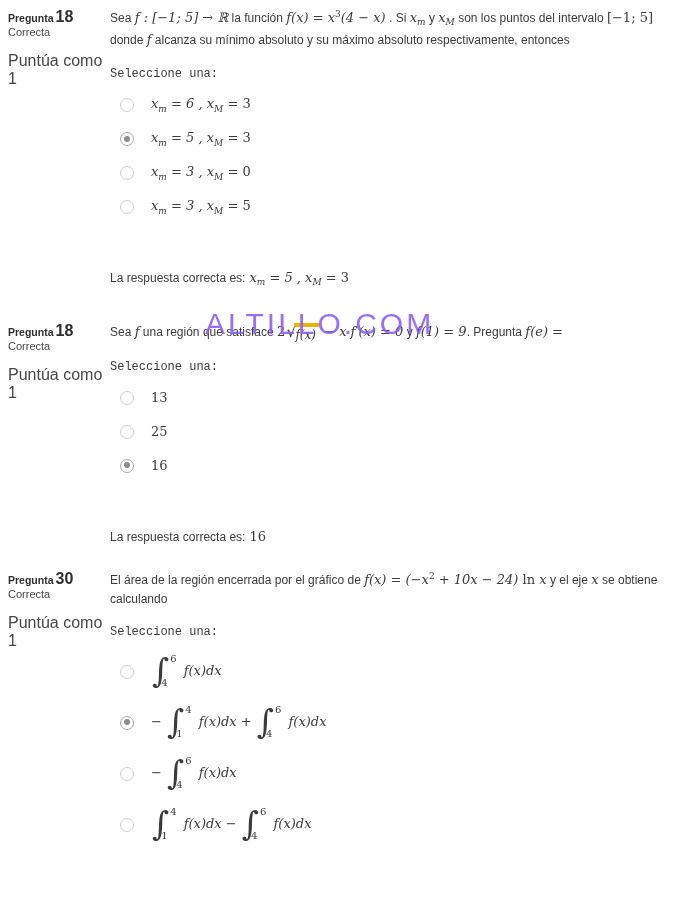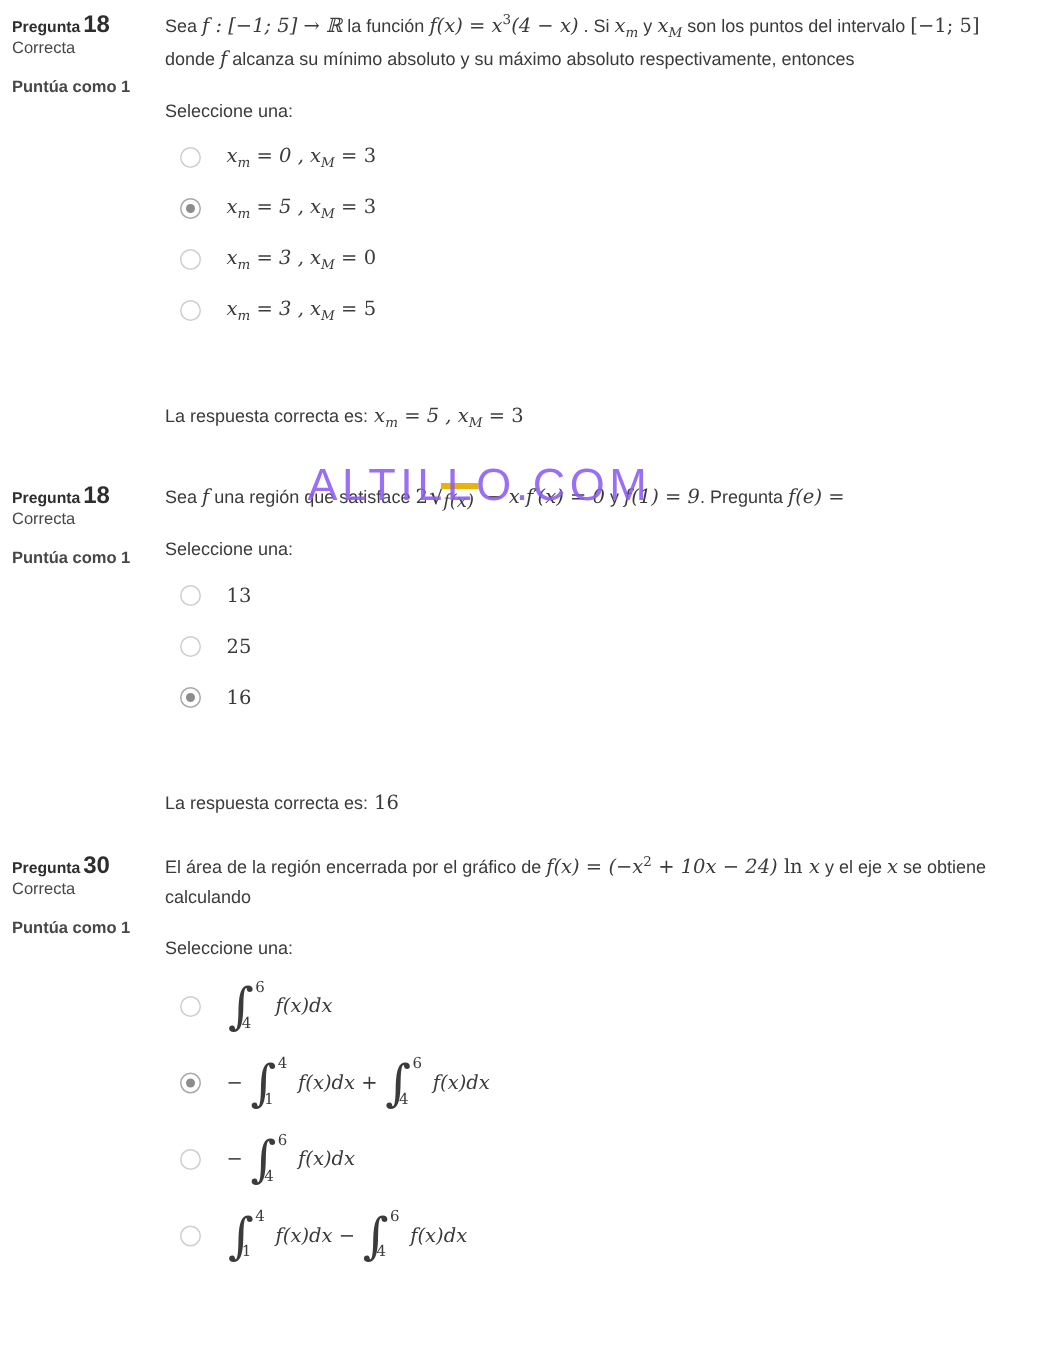--- a/index.html
+++ b/index.html
@@ -7,25 +7,25 @@
   .page{position:relative;width:700px;height:904px;box-sizing:border-box;padding-top:8px;}
 
   .question{display:flex;align-items:flex-start;}
   .q-margin-a{margin-bottom:34px;}
   .q-margin-b{margin-bottom:26px;}
   .qinfo{width:110px;flex-shrink:0;padding-left:8px;box-sizing:border-box;}
   .qtitle{white-space:nowrap;}
   .qword{font-size:10.5px;font-weight:bold;color:#2e2e2e;}
   .qnum{font-size:16px;font-weight:600;color:#2e2e2e;margin-left:2px;}
   .qstatus{font-size:11px;margin-top:0;color:#474747;}
-  .qgrade{font-size:11px;margin-top:14px;color:#474747;font-weight:bold;}
+  .qgrade{font-size:16px;margin-top:14px;color:#474747;}
 
   .qbody{flex:1;padding-right:12px;min-width:0;}
   .qtext{font-size:12px;line-height:1.55;max-width:575px;}
-  .qprompt{font-size:12px;margin-top:17px;}
+  .qprompt{font-size:12px;margin-top:17px;font-family:Liberation Mono, monospace;}
   .qoptions{margin-top:7px;}
   .option{display:flex;align-items:center;padding:4px 0 4px 10px;min-height:26px;}
   .radio{width:12px;height:12px;border:1px solid #cfcfcf;border-radius:50%;background:#fff;flex-shrink:0;position:relative;}
   .radio.selected{border-color:#a9a9a9;}
   .radio.selected::after{content:"";position:absolute;left:2.5px;top:2.5px;width:6px;height:6px;border-radius:50%;background:#8c8c8c;}
   .option-label{margin-left:17px;font-size:13px;line-height:1.4;}
 
   .qanswer{margin-top:46px;font-size:12px;}
   .answer-prefix{margin-right:4px;}
 
@@ -59,21 +59,21 @@
       </div>
       <div class="qstatus">Correcta</div>
       <div class="qgrade">Puntúa como 1</div>
     </aside>
     <div class="qbody">
       <div class="qtext"><span class="seg-txt">Sea </span><span class="seg-m it">f : [−1; 5] → ℝ</span><span class="seg-txt"> la función </span><span class="seg-m it">f(x) = x</span><sup class="seg-sup">3</sup><span class="seg-m it">(4 − x)</span><span class="seg-txt"> . Si </span><span class="seg-m it">x</span><sub class="seg-sub it">m</sub><span class="seg-txt"> y </span><span class="seg-m it">x</span><sub class="seg-sub it">M</sub><span class="seg-txt"> son los puntos del intervalo </span><span class="seg-m">[−1; 5]</span><span class="seg-txt"> donde </span><span class="seg-m it">f</span><span class="seg-txt"> alcanza su mínimo absoluto y su máximo absoluto respectivamente, entonces</span></div>
       <div class="qprompt">Seleccione una:</div>
       <div class="qoptions">
           <div class="option">
             <span class="radio"></span>
-            <span class="option-label"><span class="seg-m it">x</span><sub class="seg-sub it">m</sub><span class="seg-m it"> = 0 , x</span><sub class="seg-sub it">M</sub><span class="seg-m"> = 3</span></span>
+            <span class="option-label"><span class="seg-m it">x</span><sub class="seg-sub it">m</sub><span class="seg-m it"> = 6 , x</span><sub class="seg-sub it">M</sub><span class="seg-m"> = 3</span></span>
           </div>
           <div class="option">
             <span class="radio selected"></span>
             <span class="option-label"><span class="seg-m it">x</span><sub class="seg-sub it">m</sub><span class="seg-m it"> = 5 , x</span><sub class="seg-sub it">M</sub><span class="seg-m"> = 3</span></span>
           </div>
           <div class="option">
             <span class="radio"></span>
             <span class="option-label"><span class="seg-m it">x</span><sub class="seg-sub it">m</sub><span class="seg-m it"> = 3 , x</span><sub class="seg-sub it">M</sub><span class="seg-m"> = 0</span></span>
           </div>
           <div class="option">

